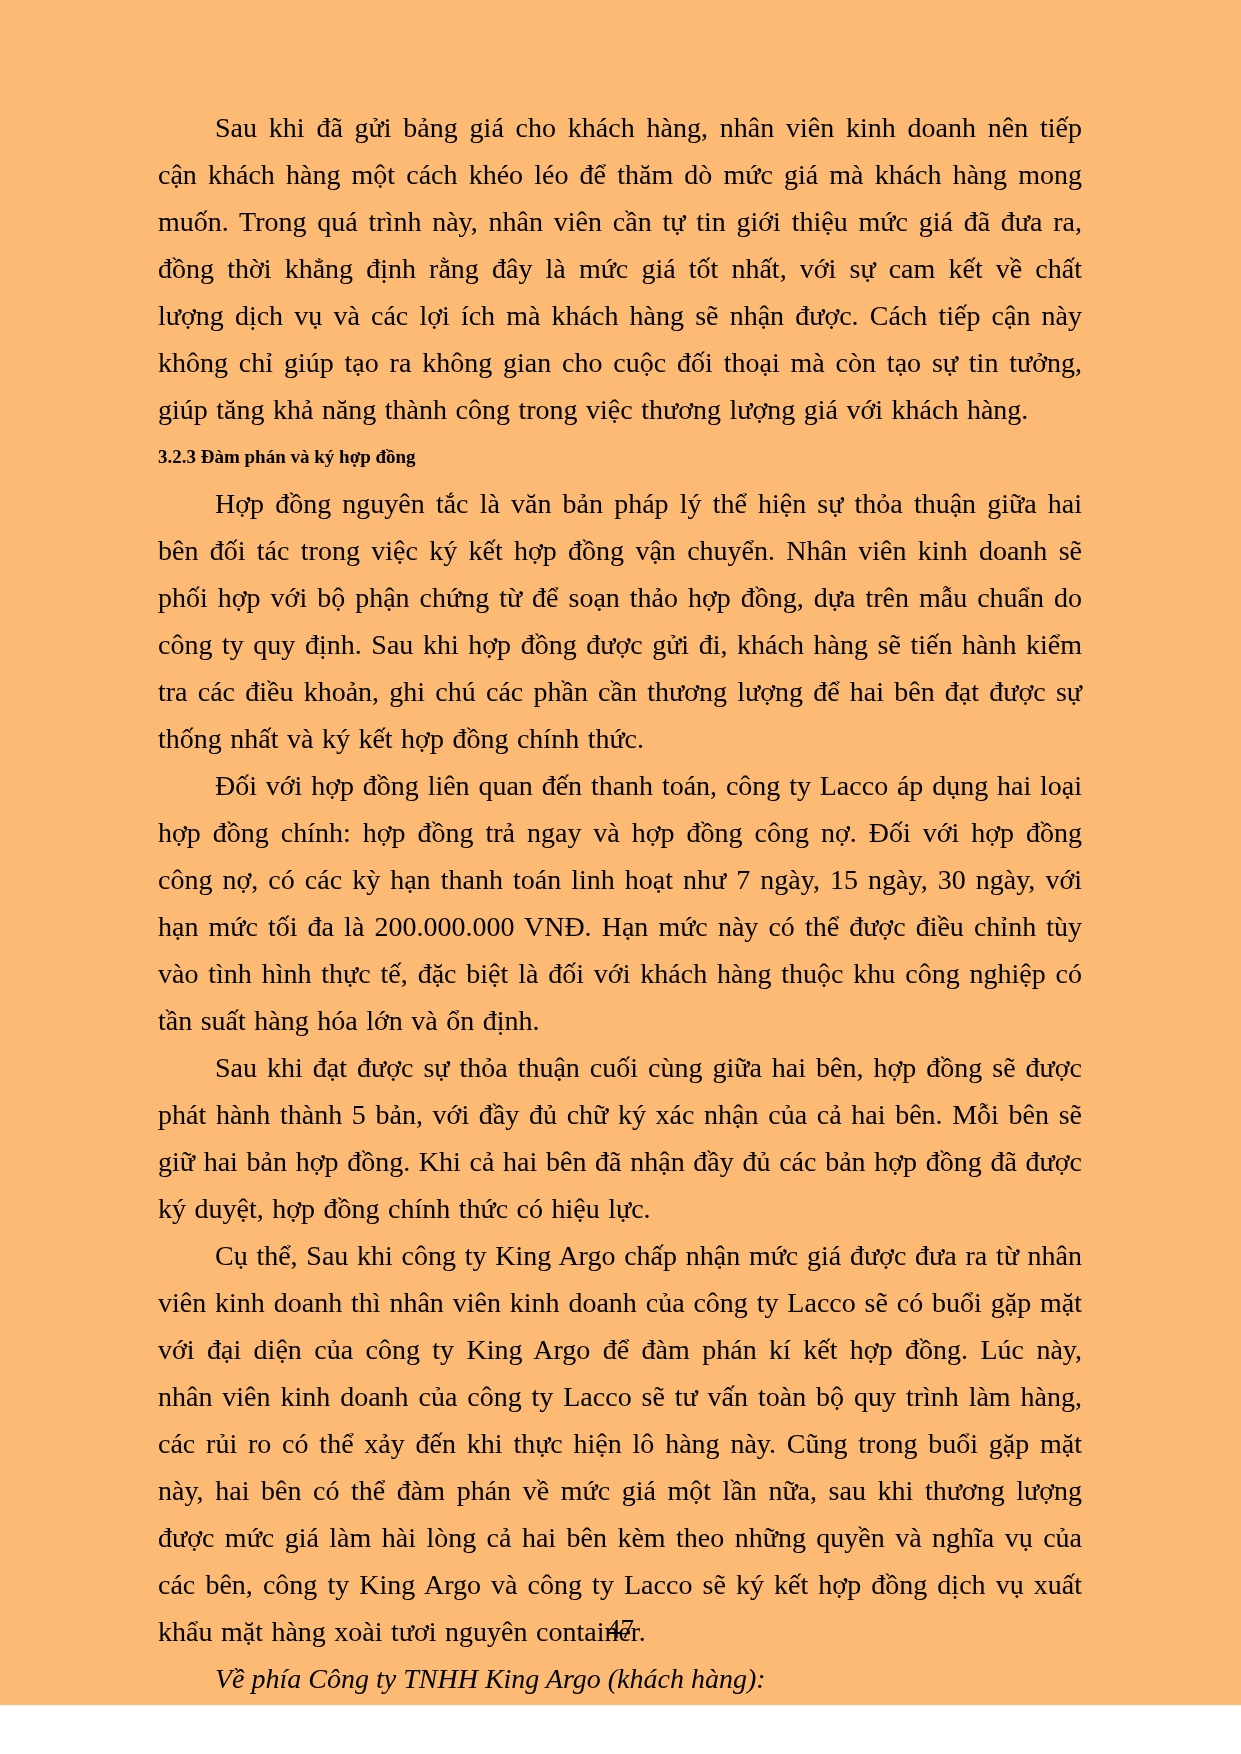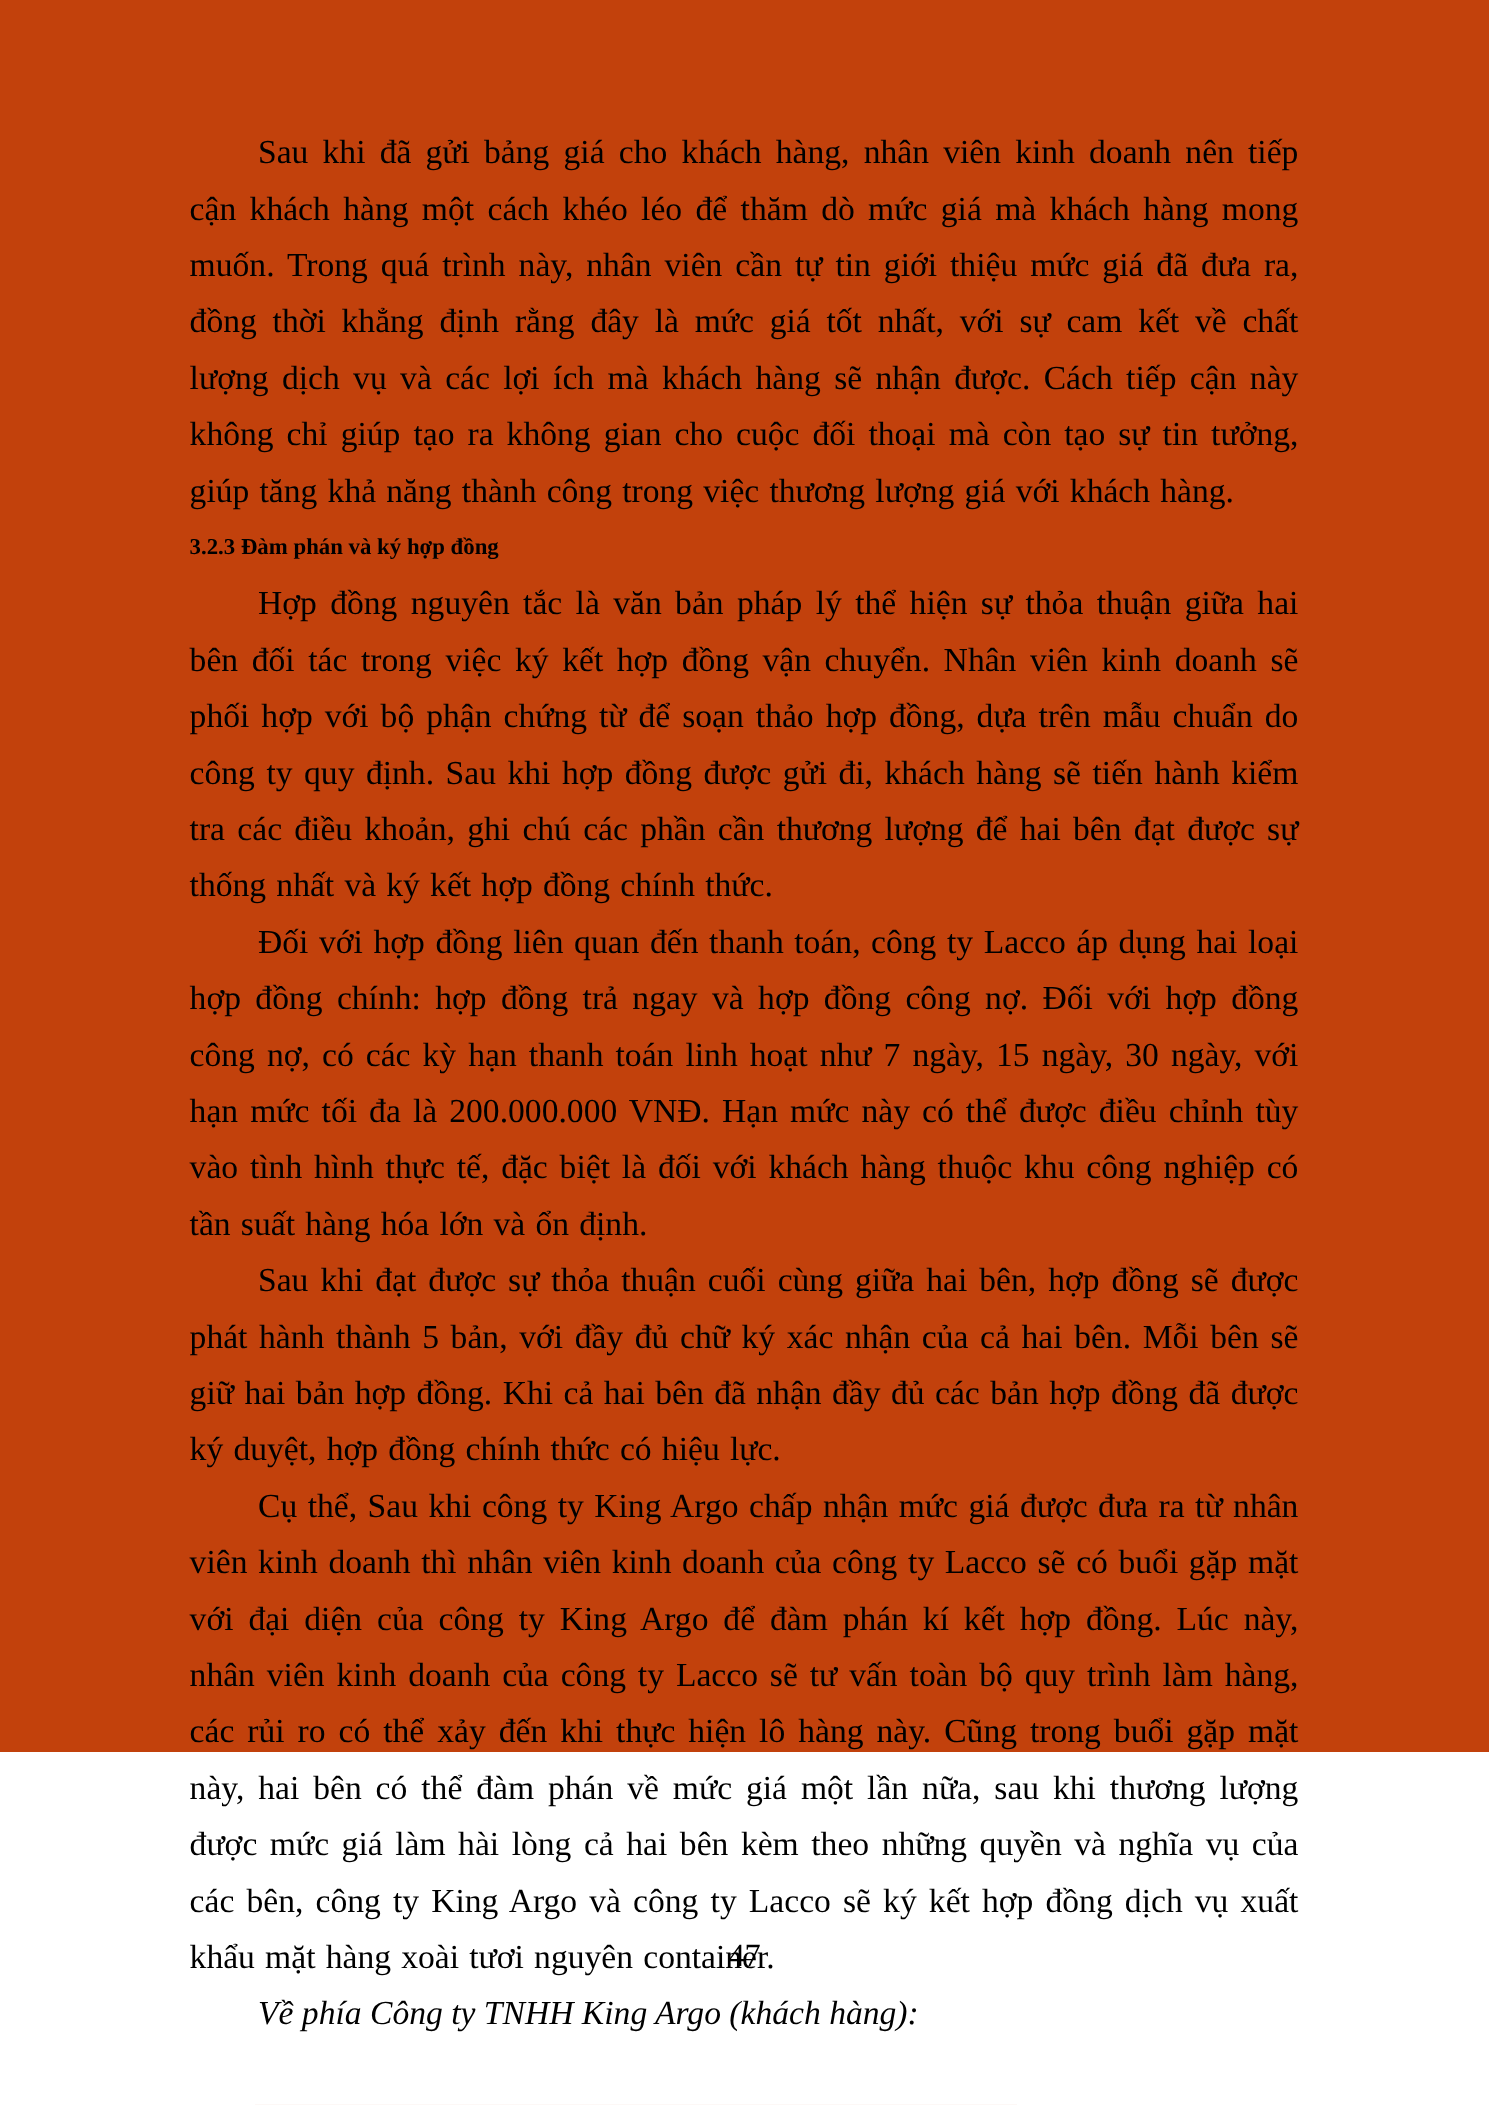--- a/index.html
+++ b/index.html
@@ -13,22 +13,22 @@
     height: 1754px;
     font-family: "Liberation Serif", "DejaVu Serif", serif;
     color: #000000;
     overflow: hidden;
   }
   .page {
     position: absolute;
     left: 0;
     top: 0;
     width: 1241px;
-    height: 1460px;
-    background: #c2410c;
+    height: 1705px;
+    background: #fdba74;
   }
   .content {
     position: absolute;
     left: 158px;
     top: 104px;
     width: 924px;
   }
   .para {
     margin: 0;
     font-size: 28px;

